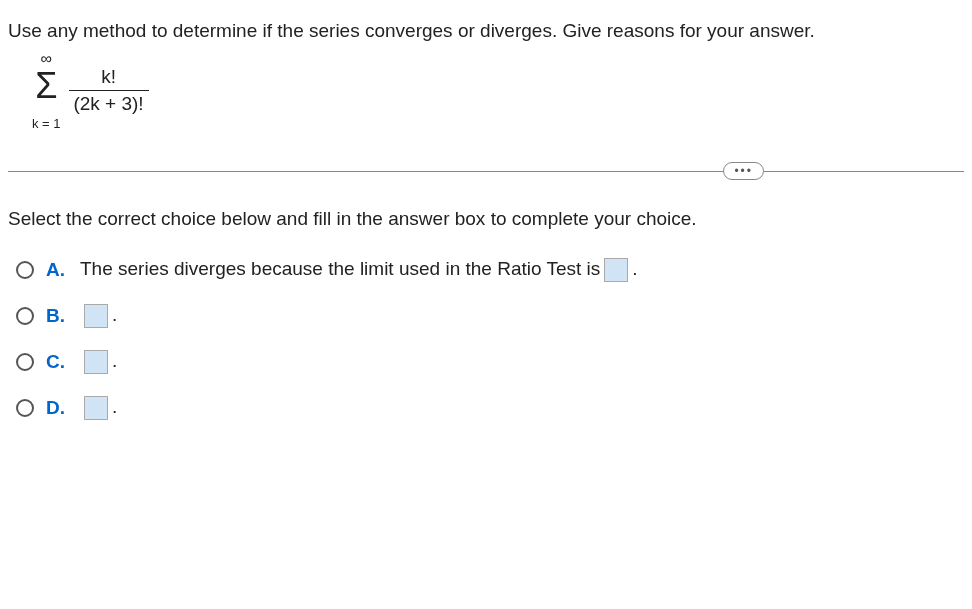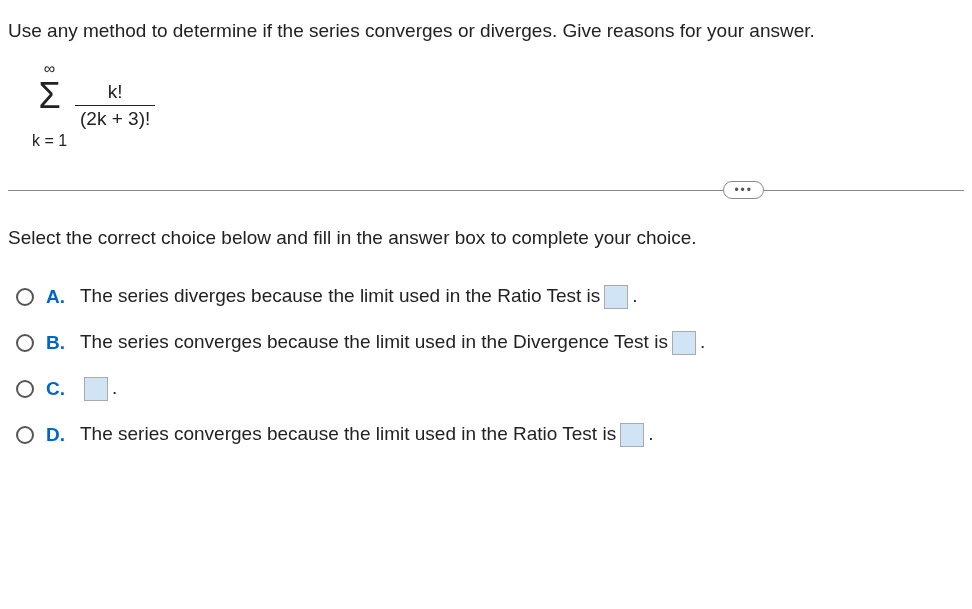--- a/index.html
+++ b/index.html
@@ -10,21 +10,21 @@
     body {
       font-family: Arial, Helvetica, sans-serif;
       font-size: 19px;
       color: #222;
       width: 972px;
       height: 609px;
       padding: 20px 8px;
       background: white;
     }
     .question-text {
-      margin-bottom: 18px;
+      margin-bottom: 8px;
     }
     .formula {
       display: flex;
       align-items: center;
       margin-left: 24px;
       margin-bottom: 40px;
     }
     .sigma-block {
       display: flex;
       flex-direction: column;
@@ -32,22 +32,22 @@
       margin-right: 8px;
     }
     .sigma-top {
       font-size: 16px;
     }
     .sigma {
       font-size: 36px;
       line-height: 1;
     }
     .sigma-bottom {
-      font-size: 16px;
-      margin-top: 18px;
+      font-size: 13px;
+      margin-top: 12px;
     }
     .fraction {
       display: flex;
       flex-direction: column;
       align-items: center;
     }
     .numerator {
       padding-bottom: 2px;
     }
     .fraction-bar {
@@ -73,21 +73,21 @@
       background: white;
       border: 1.5px solid #888;
       border-radius: 10px;
       padding: 1px 10px;
       font-size: 12px;
       letter-spacing: 2px;
       color: #555;
       cursor: pointer;
     }
     .instruction {
-      margin-bottom: 36px;
+      margin-bottom: 28px;
     }
     .choices {
       padding-left: 8px;
     }
     .choice {
       display: flex;
       align-items: center;
       margin-bottom: 22px;
     }
     .radio {
@@ -153,38 +153,36 @@
       <span>The series diverges because the limit used in the Ratio Test is</span>
       <span class="answer-box"></span>
       <span>.</span>
     </div>
   </div>
 
   <div class="choice">
     <div class="radio"></div>
     <div class="choice-letter">B.</div>
     <div class="choice-text">
-      <span>The series converges because the limit used in the Divergence Test is</span>
       <span class="answer-box"></span>
       <span>.</span>
     </div>
   </div>
 
   <div class="choice">
     <div class="radio"></div>
     <div class="choice-letter">C.</div>
     <div class="choice-text">
       <span class="answer-box"></span>
       <span>.</span>
     </div>
   </div>
 
   <div class="choice">
     <div class="radio"></div>
     <div class="choice-letter">D.</div>
     <div class="choice-text">
-      <span>The series converges because the limit used in the Ratio Test is</span>
       <span class="answer-box"></span>
       <span>.</span>
     </div>
   </div>
 
 </div>
 
 </body></html>

